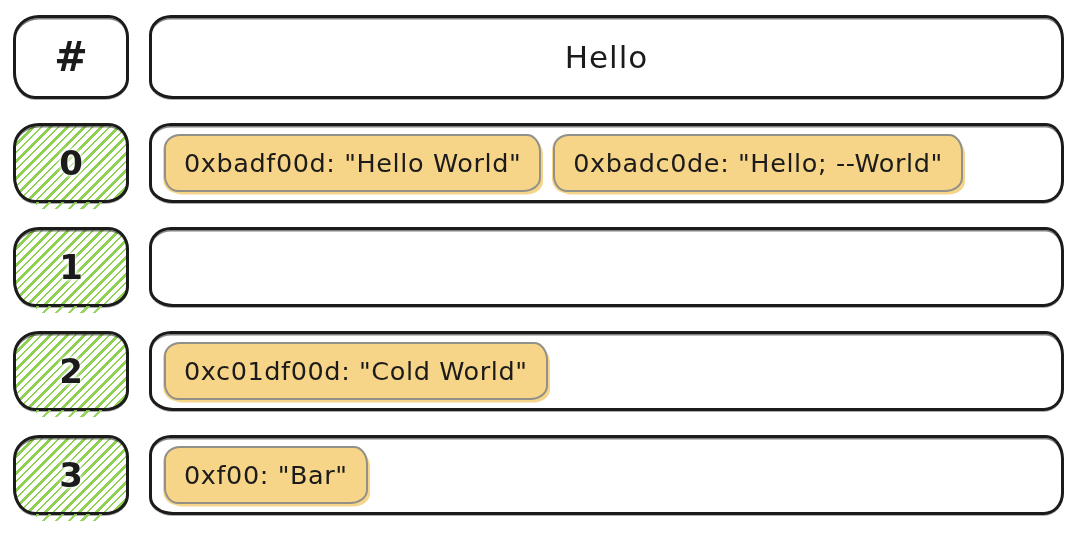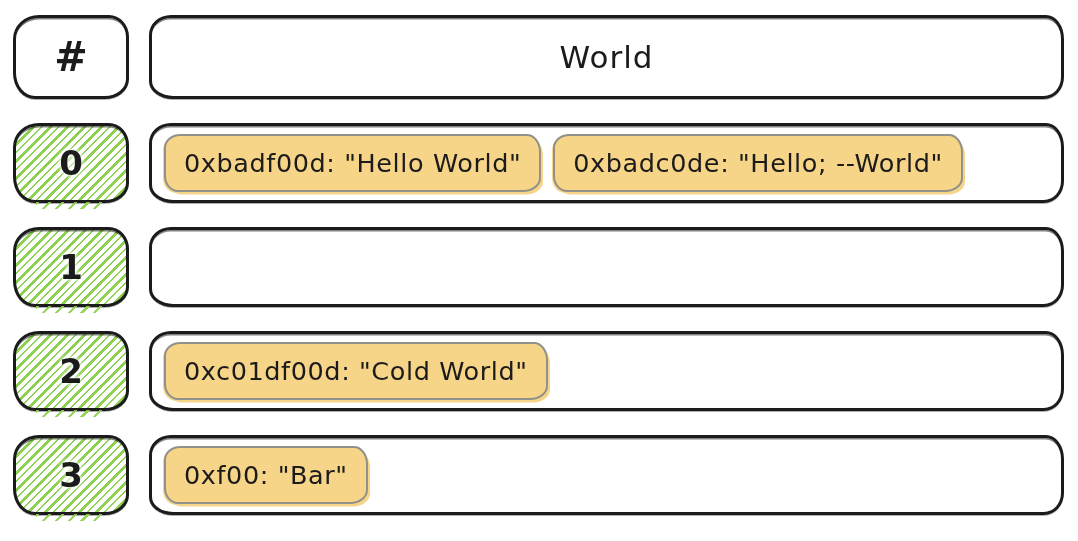--- a/index.html
+++ b/index.html
@@ -123,21 +123,21 @@
 <body>
 
 <div class="page">
   <div class="table">
 
     <div class="row header-row">
       <div class="index-cell sketch header-index">
         <span>#</span>
       </div>
       <div class="values-cell sketch header-values">
-        <span>World</span>
+        <span>Hello</span>
       </div>
     </div>
 
     <div style="display:contents">
   <div class="row">
     <div class="index-cell sketch hatched">
       <span class="index-num">0</span>
     </div>
     <div class="values-cell sketch">
             <div class="entry">0xbadf00d: "Hello World"</div>

